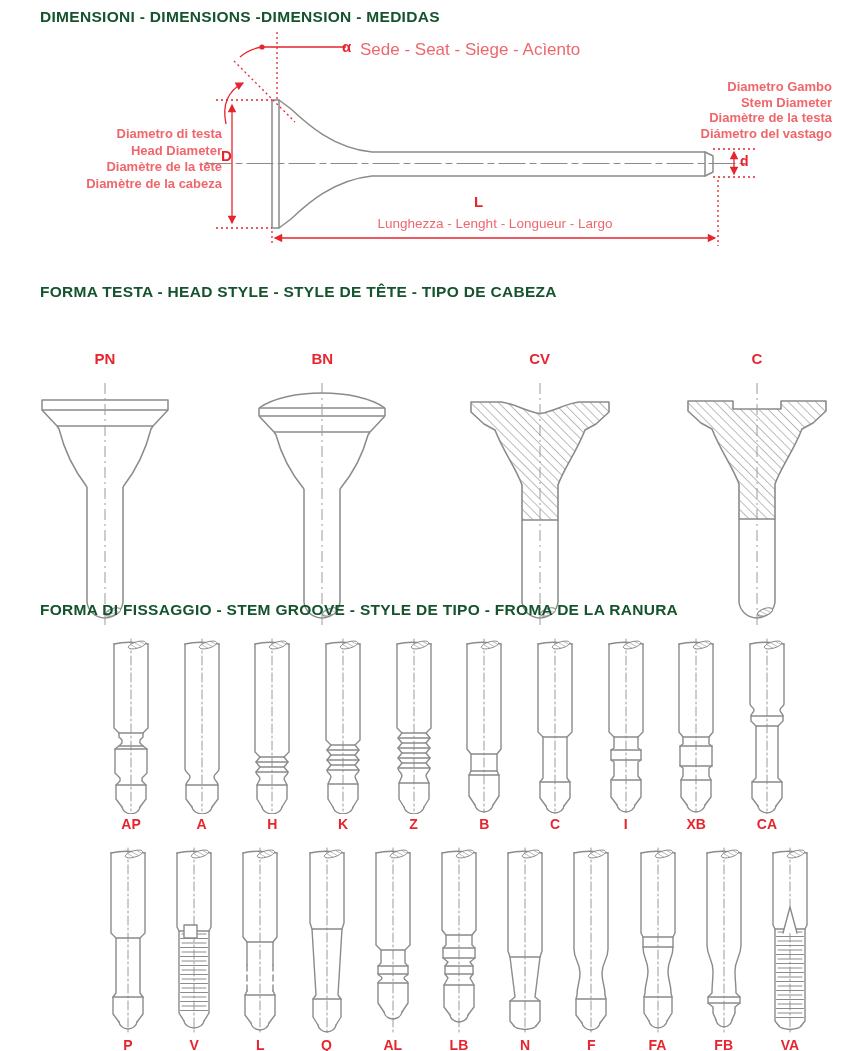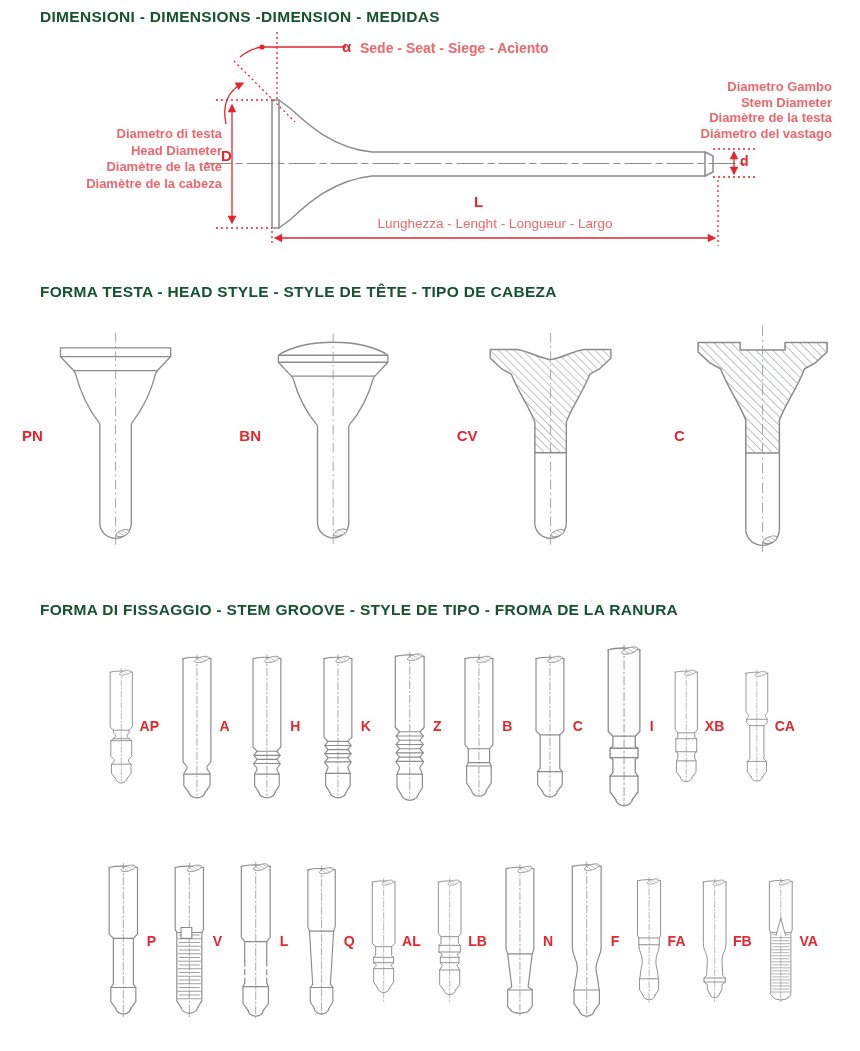--- a/index.html
+++ b/index.html
@@ -4,23 +4,23 @@
 <style>
   html,body{margin:0;padding:0;background:#fff;}
   body{width:860px;height:1051px;position:relative;font-family:"Liberation Sans",sans-serif;overflow:hidden;}
   .sec-title{position:absolute;left:40px;font-size:15.5px;font-weight:bold;letter-spacing:.3px;color:#14532d;white-space:nowrap;}
   .red-light{color:#ef676c;}
   .red-bold{color:#e6252e;font-weight:bold;}
   .abs{position:absolute;}
   .ml-block{font-size:13px;font-weight:700;line-height:16.5px;color:#ef676c;}
   .dim-sym{position:absolute;color:#e6252e;font-weight:bold;}
   .cols{position:absolute;display:flex;justify-content:space-between;}
-  .hcol{width:166px;display:flex;align-items:center;}
+  .hcol{width:166px;display:flex;flex-direction:column;align-items:center;margin-top:44px;}
   .hcol .code{font-size:15px;margin-bottom:4px;}
-  .scol{width:56px;display:flex;flex-direction:row;align-items:center;}
+  .scol{width:56px;display:flex;flex-direction:column;align-items:center;}
   .scol .code{font-size:14px;margin-top:2px;}
   svg{display:block;}
 </style>
 </head>
 <body>
 
 <svg width="0" height="0" style="position:absolute">
   <defs>
     <pattern id="hp" width="6.5" height="6.5" patternUnits="userSpaceOnUse" patternTransform="rotate(-45)">
       <rect width="6.5" height="6.5" fill="#ffffff"></rect>
@@ -57,21 +57,21 @@
     <path d="M216,100 H272 M216,228 H272" stroke-dasharray="2 3"></path>
     <line x1="232" y1="105" x2="232" y2="223" marker-start="url(#arr)" marker-end="url(#arr)"></line>
     <path d="M713,149 H757 M713,177 H757" stroke-dasharray="2 3"></path>
     <line x1="734" y1="152" x2="734" y2="174" marker-start="url(#arr)" marker-end="url(#arr)"></line>
     <path d="M272,231 V246 M718,180 V246" stroke-dasharray="2 3"></path>
     <line x1="275" y1="238" x2="715" y2="238" marker-start="url(#arr)" marker-end="url(#arr)"></line>
   </g>
 </svg>
 
 <div class="dim-sym" style="left:342px;top:38px;font-size:15px">α</div>
-<div class="abs red-light" style="left:360px;top:40px;font-size:14px;font-weight:700">Sede - Seat - Siege - Acìento</div>
+<div class="abs red-light" style="left:360px;top:40px;font-size:17px;font-weight:400">Sede - Seat - Siege - Acìento</div>
 
 <div class="abs ml-block" style="left:40px;top:126px;width:182px;text-align:right">
   <div>Diametro di testa</div>
   <div>Head Diameter</div>
   <div>Diamètre de la tête</div>
   <div>Diamètre de la cabeza</div>
 </div>
 <div class="dim-sym" style="left:221px;top:147px;font-size:15px">D</div>
 
 <div class="abs ml-block" style="left:602px;top:79px;width:230px;text-align:right;line-height:15.5px">

